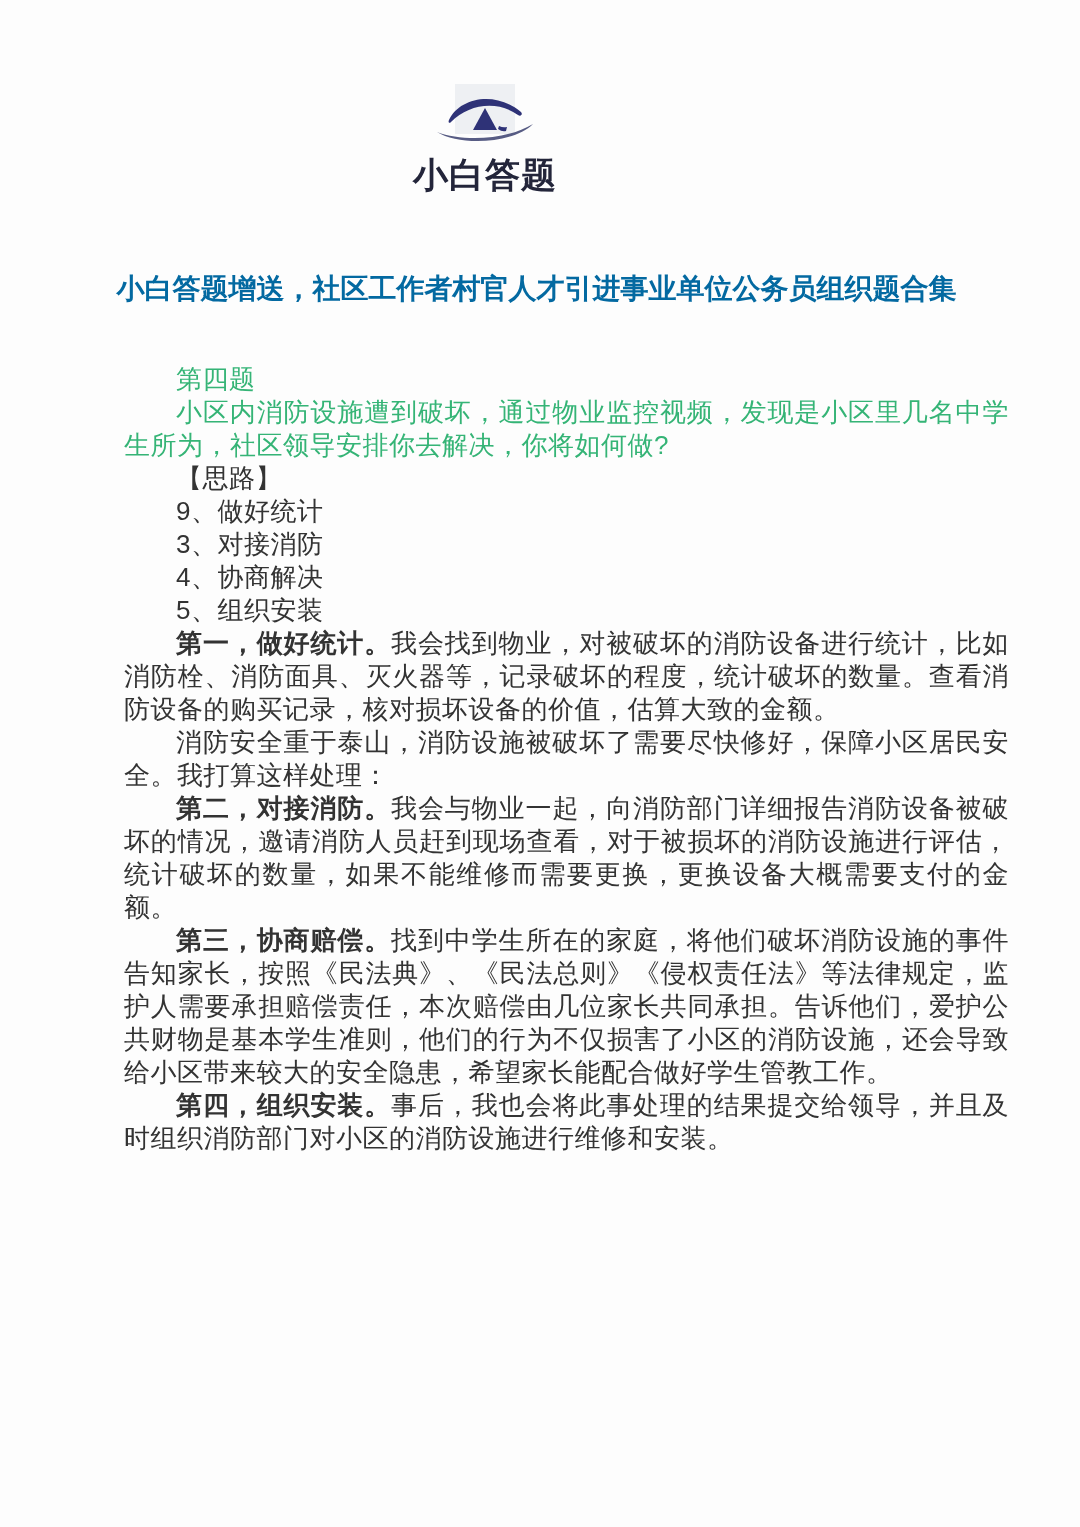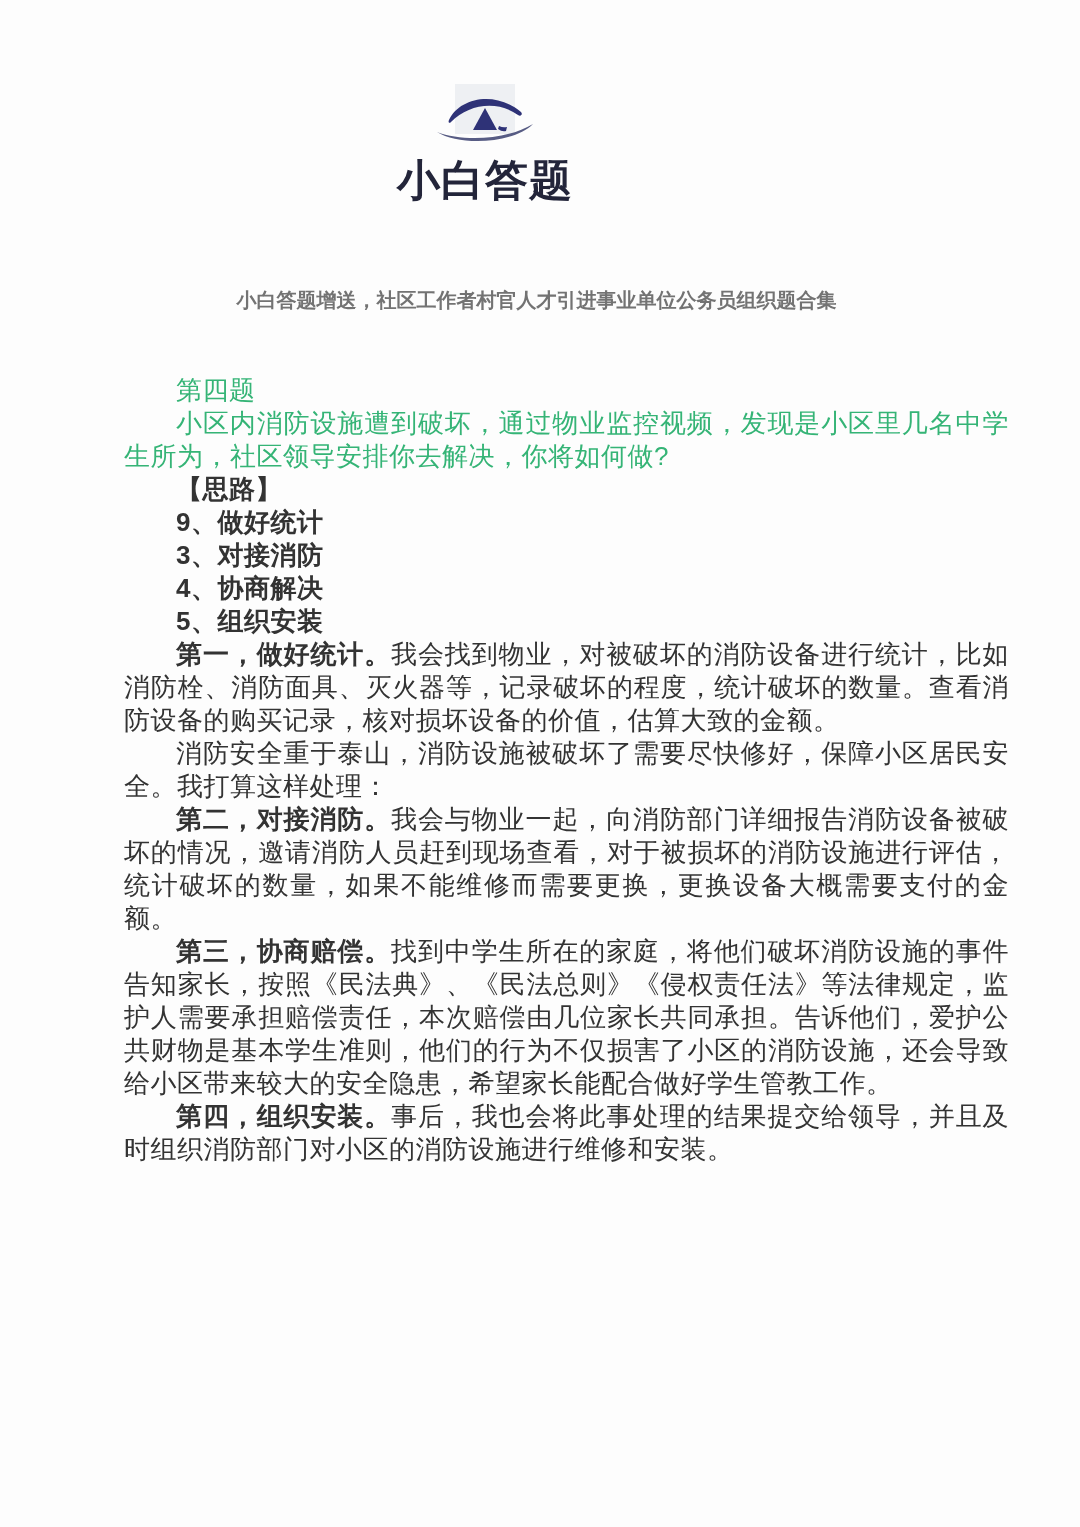--- a/index.html
+++ b/index.html
@@ -41,51 +41,51 @@
   }
   .logo-icon-wrap svg {
     position: absolute;
     left: 0;
     top: 0;
     width: 104px;
     height: 62px;
   }
   .logo-text {
     margin-top: 2px;
-    font-size: 43px;
+    font-size: 35px;
     font-weight: bold;
     letter-spacing: 1px;
     color: #23253a;
     white-space: nowrap;
   }
   
   .doc-title {
     margin: 72px 7px 0 0;
     text-align: center;
-    font-size: 20px;
+    font-size: 28px;
     line-height: 36px;
     font-weight: bold;
-    color: #737373;
+    color: #0369a1;
   }
   
   .content {
     margin: 56px 71px 0 124px;
     font-size: 26px;
     line-height: 33px;
     text-align: justify;
     word-break: break-all;
     letter-spacing: 0.5px;
   }
   .content p, .content div.line {
     margin: 0;
     padding: 0;
   }
   .indent { text-indent: 2em; }
   .green  { color: #35b476; }
-  .bold   { font-weight: bold; }
+  .bold   { font-weight: normal; }
   .para b { font-weight: bold; }
 </style>
 </head>
 <body>
 
 <div class="page">
 
   <div class="logo-block">
     <span class="logo-icon-wrap">
       <span class="logo-icon-bg"></span>

